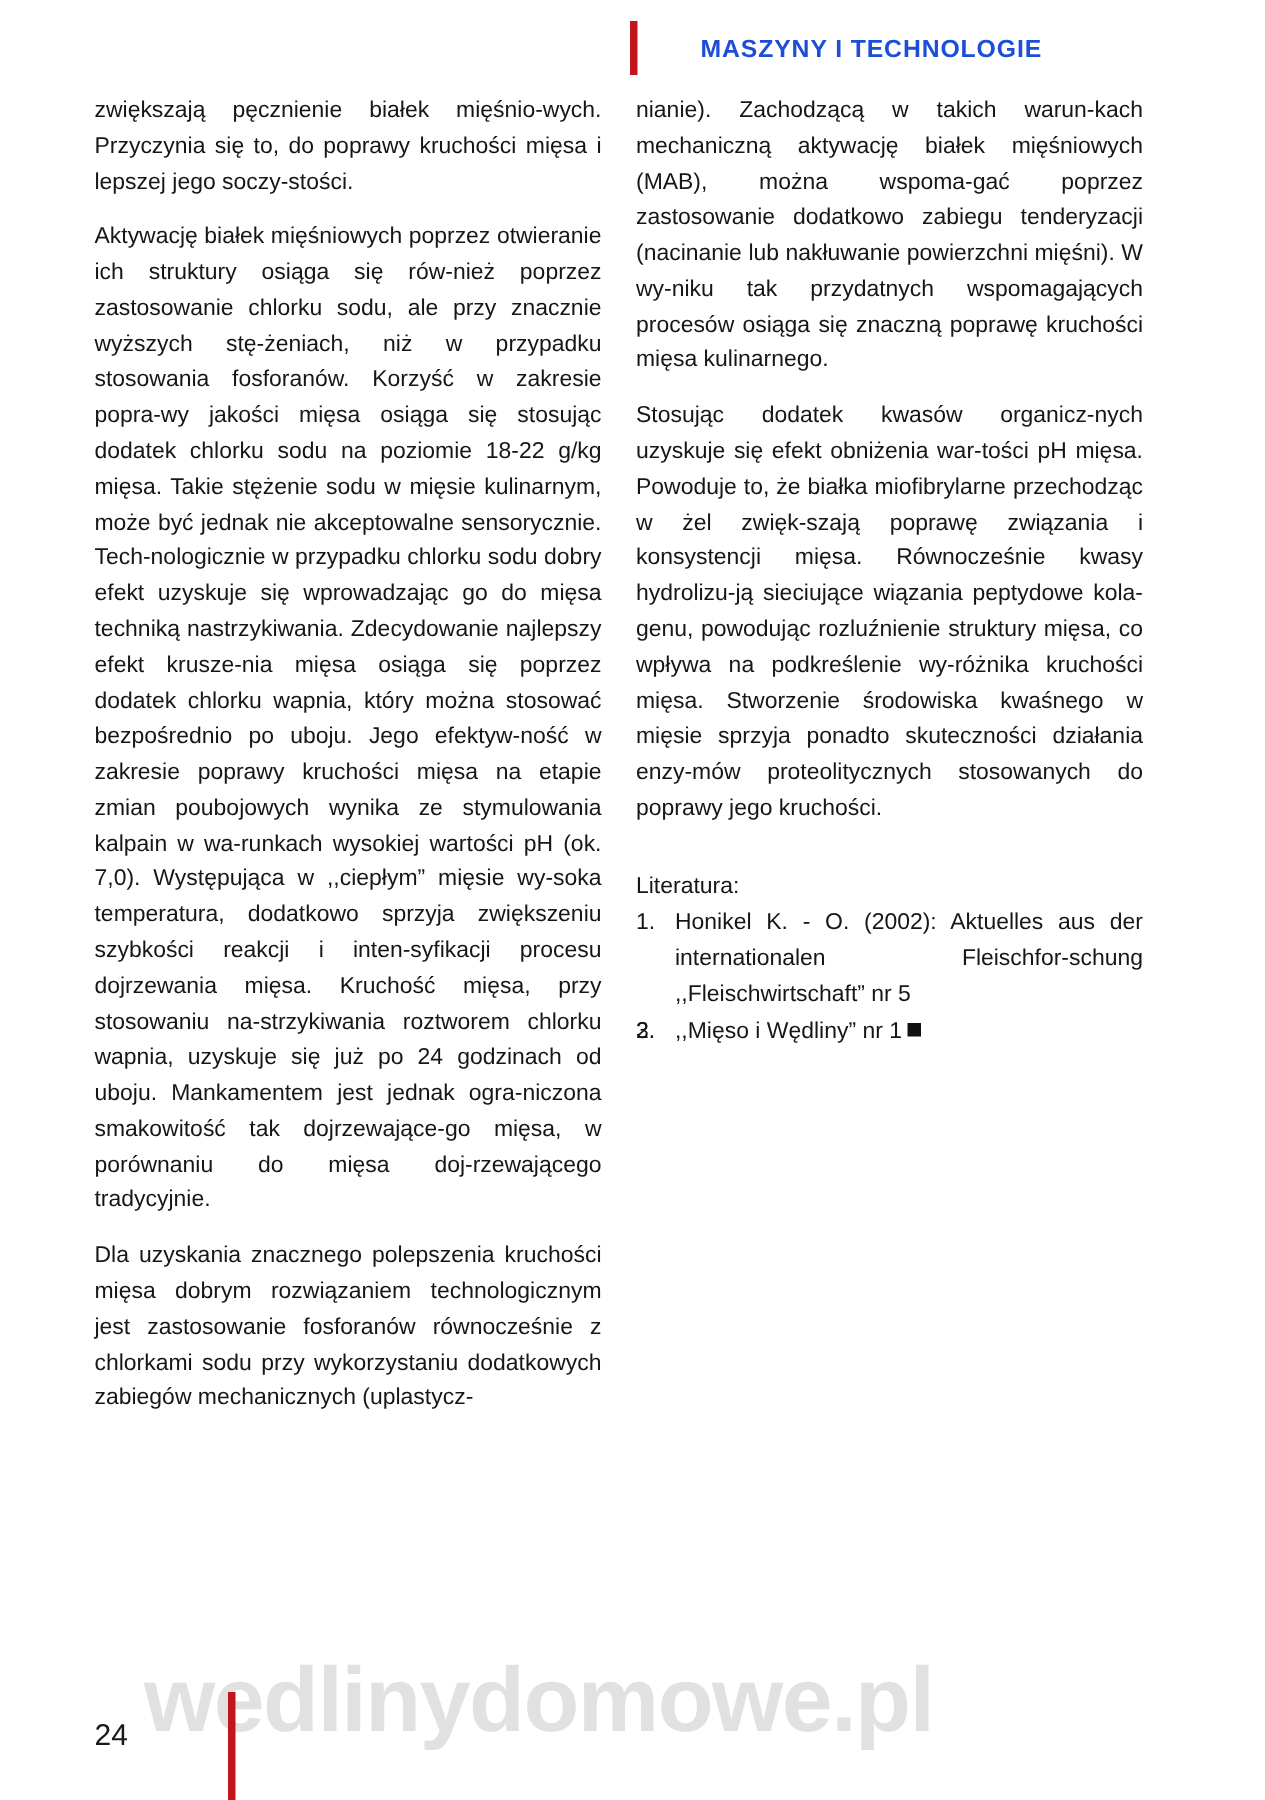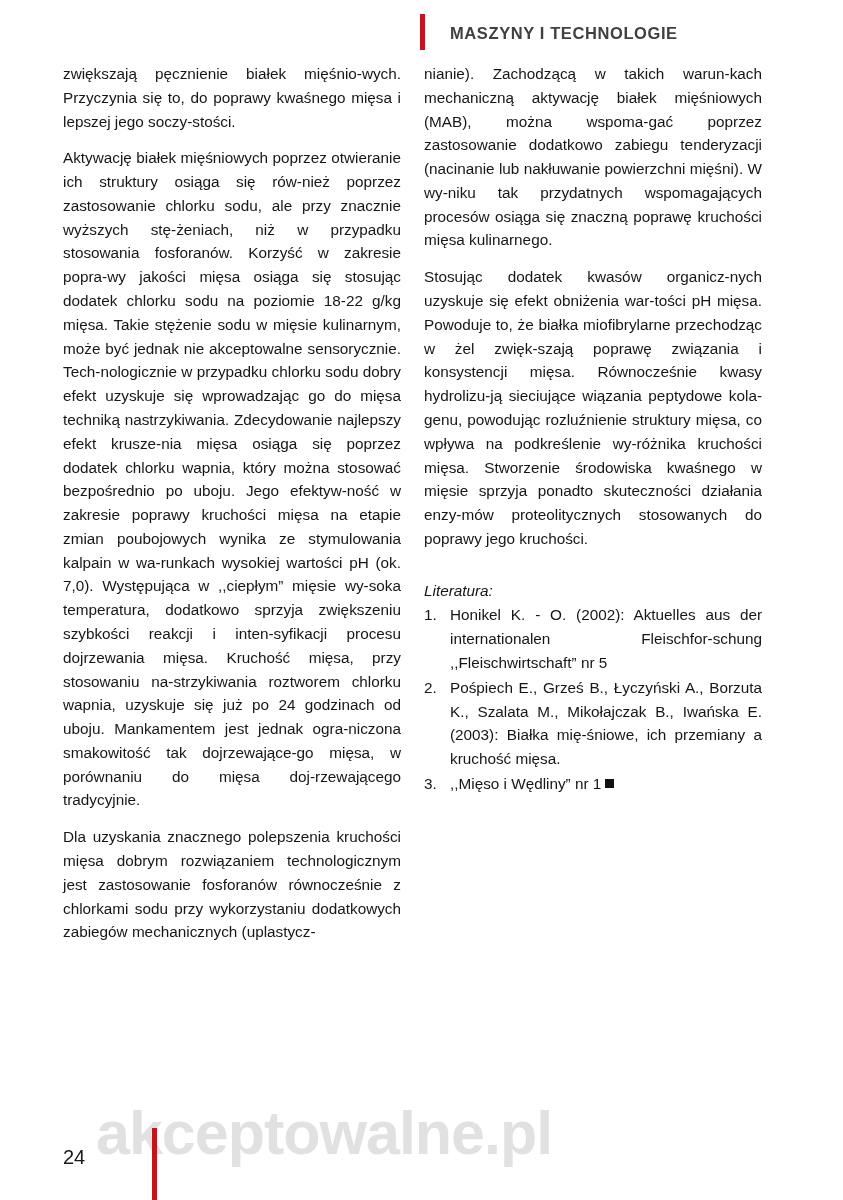--- a/index.html
+++ b/index.html
@@ -27,26 +27,26 @@
   .header-rule {
     position: absolute;
     left: 420px;
     top: 14px;
     width: 5px;
     height: 36px;
     background: #c3161c;
   }
   .header-title {
     position: absolute;
-    left: 450px;
+    left: 467px;
     top: 24px;
     font-size: 16.5px;
     font-weight: bold;
     letter-spacing: 0.6px;
-    color: #404040;
+    color: #1d4ed8;
   }
 
   
   .col {
     position: absolute;
     top: 62px;
     width: 338px;
     font-size: 15.3px;
     line-height: 1.555;
     text-align: justify;
@@ -60,21 +60,20 @@
     margin: 0;
     text-align: justify;
     text-align-last: left;
     hyphens: manual;
   }
   .col p + p { margin-top: 13px; }
 
   .lit-heading {
     margin-top: 28px !important;
     text-align: right;
-    font-style: italic;
   }
 
   
   ol.refs {
     margin: 0;
     padding: 0;
     list-style: none;
     counter-reset: refcnt;
   }
   ol.refs li {
@@ -154,45 +153,44 @@
 </style>
 </head>
 <body>
 
 <div class="header">
   <div class="header-rule"></div>
   <div class="header-title">MASZYNY I TECHNOLOGIE</div>
 </div>
 
 <div class="col col-left">
-  <p>zwiększają pęcznienie białek mięśnio-wych. Przyczynia się to, do poprawy kwaśnego mięsa i lepszej jego soczy-stości.</p>
+  <p>zwiększają pęcznienie białek mięśnio-wych. Przyczynia się to, do poprawy kruchości mięsa i lepszej jego soczy-stości.</p>
   <p>Aktywację białek mięśniowych poprzez otwieranie ich struktury osiąga się rów-nież poprzez zastosowanie chlorku sodu, ale przy znacznie wyższych stę-żeniach, niż w przypadku stosowania fosforanów. Korzyść w zakresie popra-wy jakości mięsa osiąga się stosując dodatek chlorku sodu na poziomie 18-22 g/kg mięsa. Takie stężenie sodu w mięsie kulinarnym, może być jednak nie akceptowalne sensorycznie. Tech-nologicznie w przypadku chlorku sodu dobry efekt uzyskuje się wprowadzając go do mięsa techniką nastrzykiwania. Zdecydowanie najlepszy efekt krusze-nia mięsa osiąga się poprzez dodatek chlorku wapnia, który można stosować bezpośrednio po uboju. Jego efektyw-ność w zakresie poprawy kruchości mięsa na etapie zmian poubojowych wynika ze stymulowania kalpain w wa-runkach wysokiej wartości pH (ok. 7,0). Występująca w ,,ciepłym” mięsie wy-soka temperatura, dodatkowo sprzyja zwiększeniu szybkości reakcji i inten-syfikacji procesu dojrzewania mięsa. Kruchość mięsa, przy stosowaniu na-strzykiwania roztworem chlorku wapnia, uzyskuje się już po 24 godzinach od uboju. Mankamentem jest jednak ogra-niczona smakowitość tak dojrzewające-go mięsa, w porównaniu do mięsa doj-rzewającego tradycyjnie.</p>
   <p>Dla uzyskania znacznego polepszenia kruchości mięsa dobrym rozwiązaniem technologicznym jest zastosowanie fosforanów równocześnie z chlorkami sodu przy wykorzystaniu dodatkowych zabiegów mechanicznych (uplastycz-</p>
 </div>
 
 <div class="col col-right">
   <p>nianie). Zachodzącą w takich warun-kach mechaniczną aktywację białek mięśniowych (MAB), można wspoma-gać poprzez zastosowanie dodatkowo zabiegu tenderyzacji (nacinanie lub nakłuwanie powierzchni mięśni). W wy-niku tak przydatnych wspomagających procesów osiąga się znaczną poprawę kruchości mięsa kulinarnego.</p>
   <p>Stosując dodatek kwasów organicz-nych uzyskuje się efekt obniżenia war-tości pH mięsa. Powoduje to, że białka miofibrylarne przechodząc w żel zwięk-szają poprawę związania i konsystencji mięsa. Równocześnie kwasy hydrolizu-ją sieciujące wiązania peptydowe kola-genu, powodując rozluźnienie struktury mięsa, co wpływa na podkreślenie wy-różnika kruchości mięsa. Stworzenie środowiska kwaśnego w mięsie sprzyja ponadto skuteczności działania enzy-mów proteolitycznych stosowanych do poprawy jego kruchości.</p>
 
   <p class="lit-heading">Literatura:</p>
 
   <ol class="refs">
     <li>
       <span class="num">1.</span>
       <span>Honikel K. - O. (2002): Aktuelles aus der internationalen Fleischfor-schung ,,Fleischwirtschaft” nr 5</span>
     </li>
     <li>
       <span class="num">2.</span>
-      <span>Pośpiech E., Grześ B., Łyczyński A., Borzuta K., Szalata M., Mikołajczak B., Iwańska E. (2003): Białka mię-śniowe, ich przemiany a kruchość mięsa.</span>
     </li>
     <li>
       <span class="num">3.</span>
       <span>,,Mięso i Wędliny” nr 1</span><span class="sq"></span>
     </li>
   </ol>
 </div>
 
-<div class="watermark">akceptowalne.pl</div>
+<div class="watermark">wedlinydomowe.pl</div>
 
 <div class="footer">
   <div class="footer-page">24</div>
   <div class="footer-rule"></div>
 </div>
 
 </body></html>

